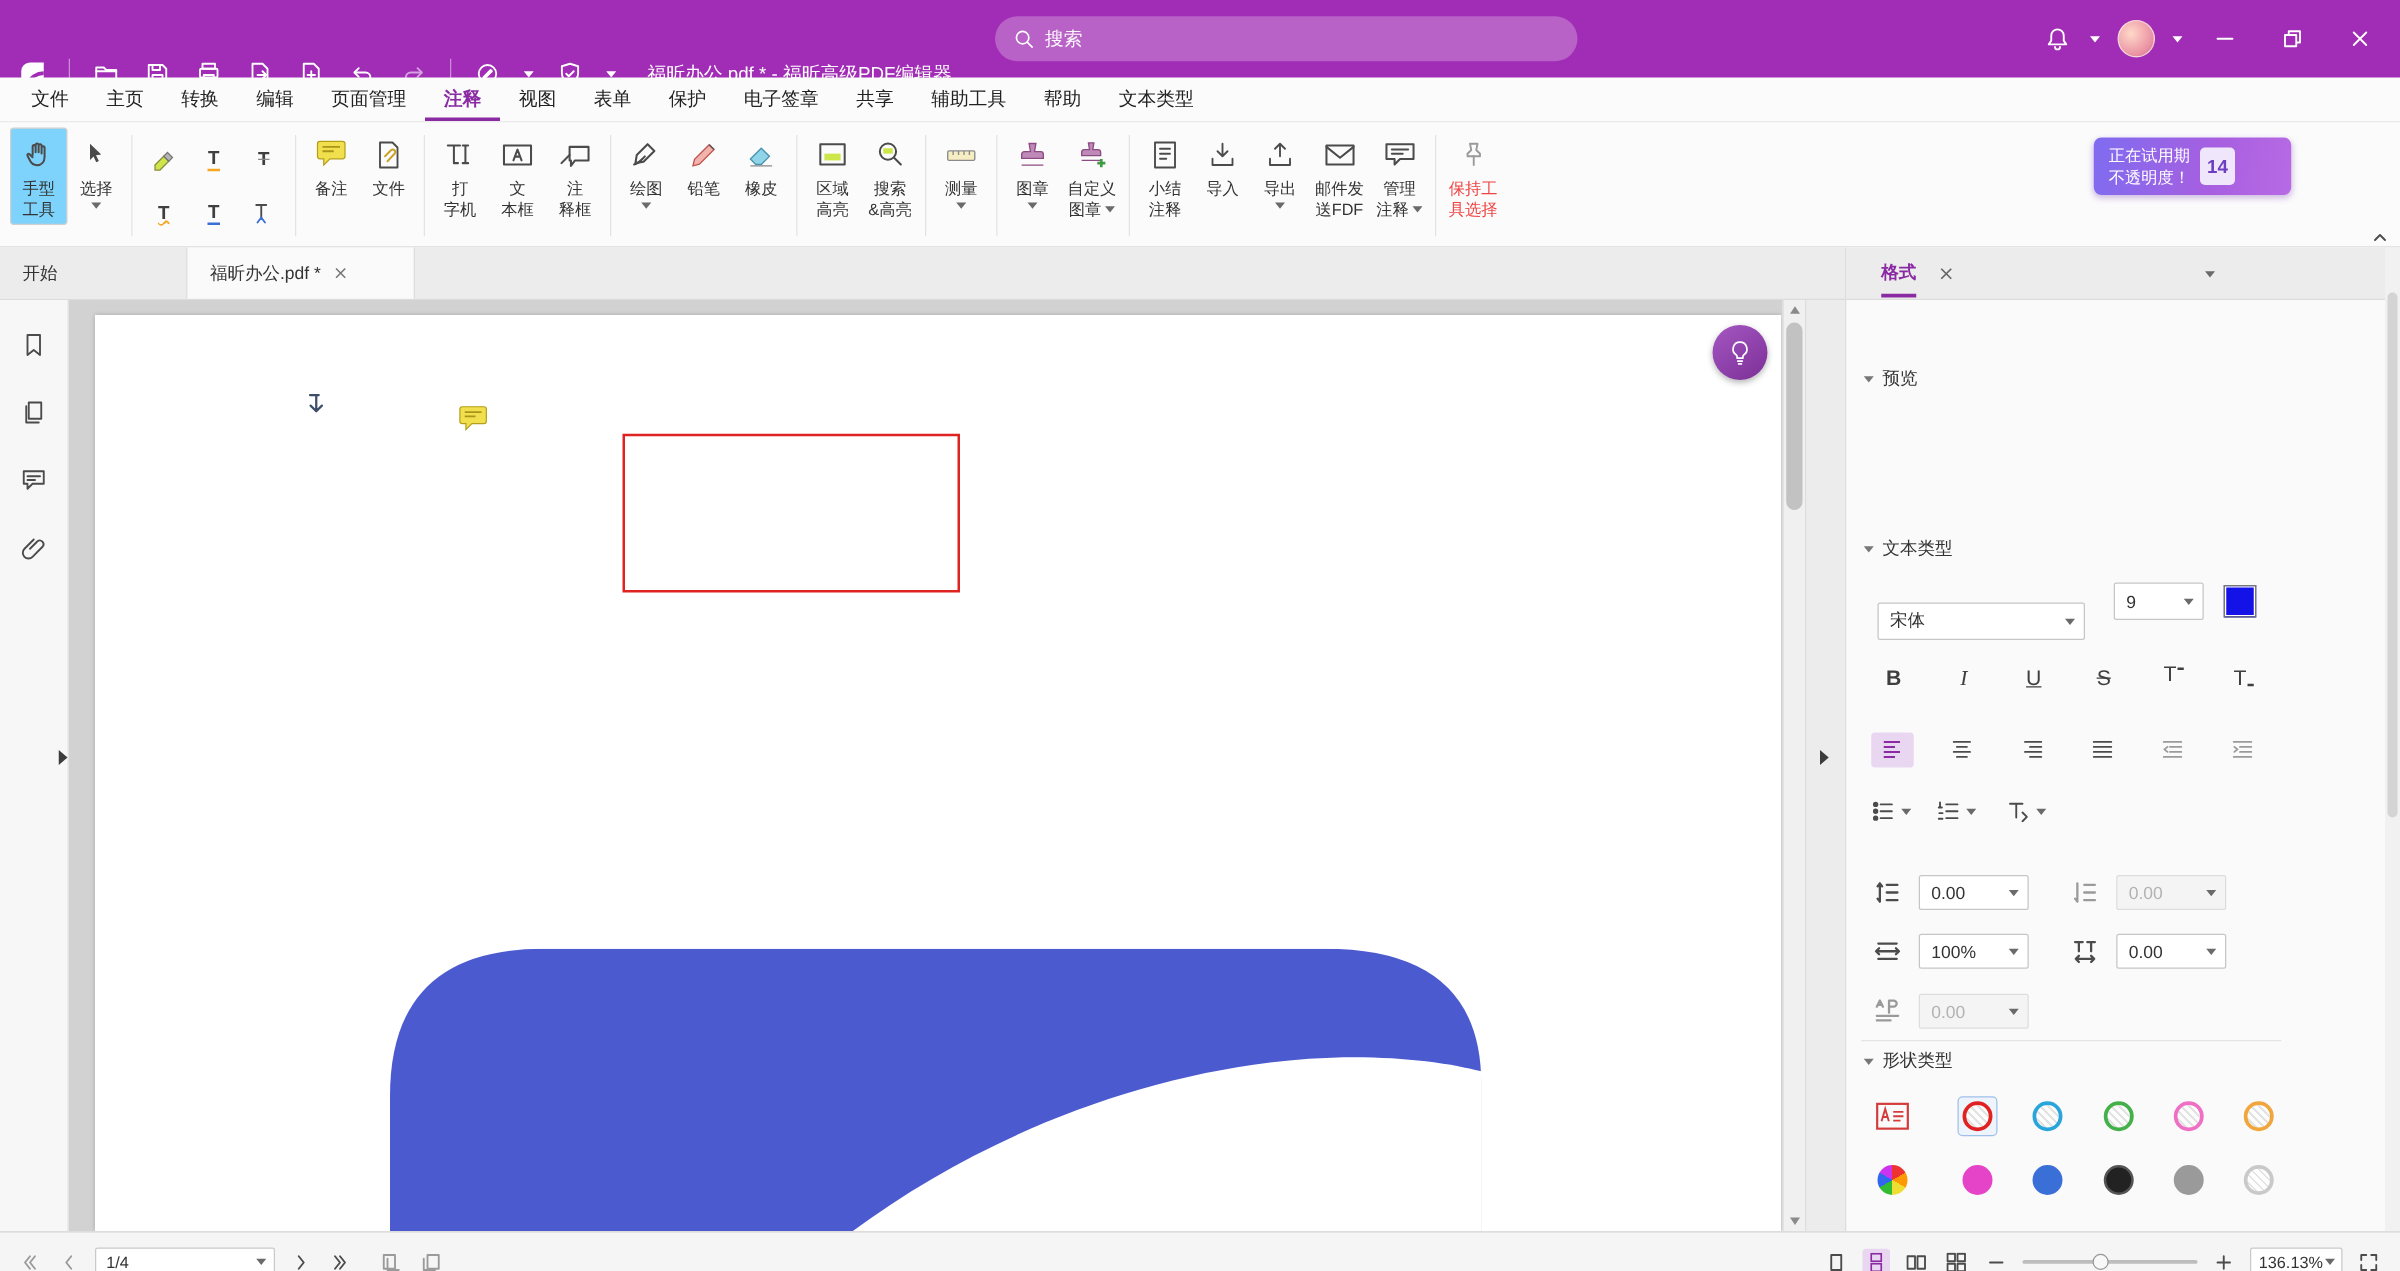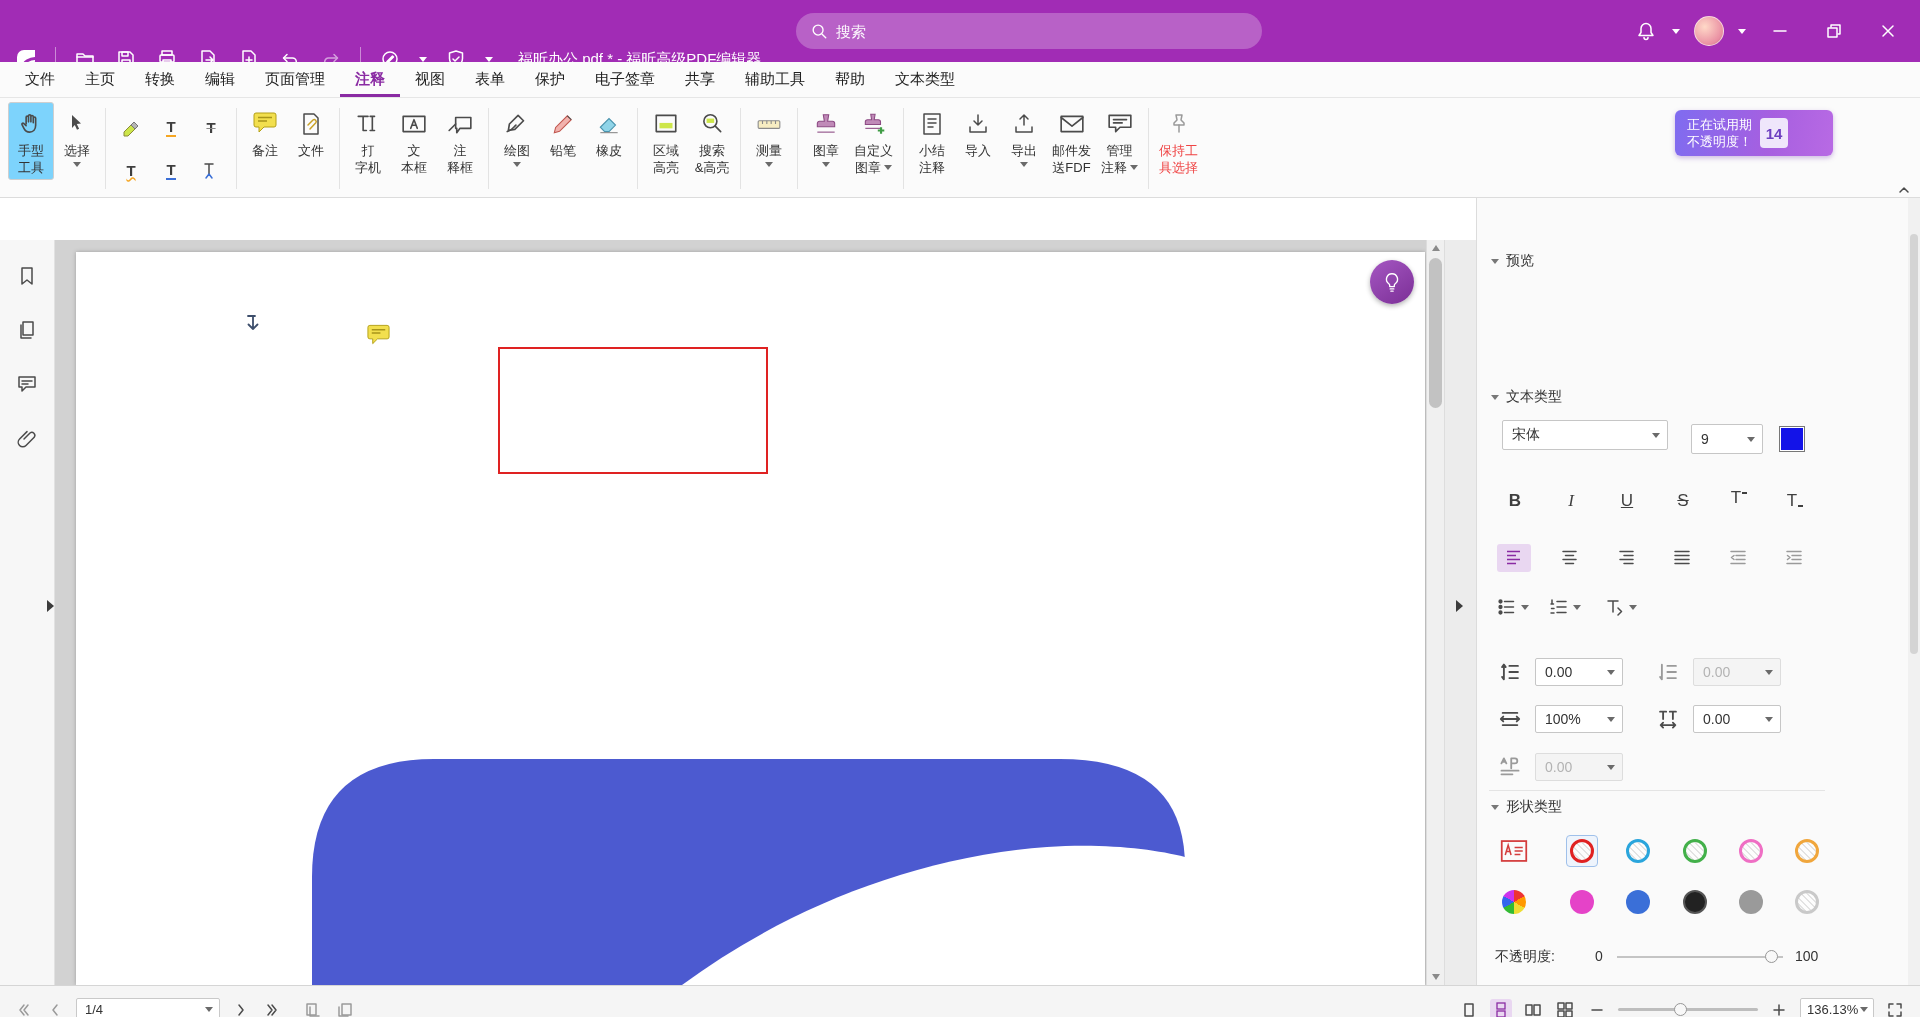--- a/index.html
+++ b/index.html
@@ -506,20 +506,33 @@
     </div>
     <span class="rib-collapse">
         <svg width="12" height="8" viewBox="0 0 12 8" class="gs">
           <path d="M2 6l4-4 4 4"></path>
         </svg>
       </span>
   </div>
 
   <div class="workspace">
 
+    <div class="tabbar">
+      <div class="tab start">
+          <span>开始</span>
+        </div>
+      <div class="tab doc">
+        <span>福昕办公.pdf *</span>
+        <span>
+            <svg width="11" height="11" viewBox="0 0 12 12">
+              <path d="M2 2l8 8M10 2L2 10" stroke="#777" stroke-width="1.4"></path>
+            </svg>
+          </span>
+      </div>
+    </div>
 
     <div class="left-rail">
       <span>
           <svg width="20" height="20" viewBox="0 0 20 20" class="gs">
             <path d="M5 2h10v16l-5-4-5 4z"></path>
           </svg>
         </span>
       <span>
           <svg width="20" height="20" viewBox="0 0 20 20" class="gs">
             <rect x="6" y="2" width="10" height="13"></rect>
@@ -570,32 +583,41 @@
         <div class="vthumb"></div>
         <span class="sarrow" style="bottom:5px;border-top:6px solid #8a8a8a"></span>
       </div>
     </div>
 
     <div class="panel-strip">
       <span class="panel-toggle"></span>
     </div>
 
     <aside class="fpanel">
+      <div class="fhead">
+        <span class="ft">格式</span>
+        <span>
+            <svg width="12" height="12" viewBox="0 0 12 12">
+              <path d="M2 2l8 8M10 2L2 10" stroke="#666" stroke-width="1.4"></path>
+            </svg>
+          </span>
+        <span class="cdn pcaret"></span>
+      </div>
       <div class="fbody">
 
         <div class="sec" style="left:14px;top:54px">
           <span class="secv"></span>
           <span>预览</span>
         </div>
 
         <div class="sec" style="left:14px;top:190px">
           <span class="secv"></span>
           <span>文本类型</span>
         </div>
-        <div class="combo" style="left:25px;top:222px;width:166px">
+        <div class="combo" style="left:25px;top:242px;width:166px">
           <span>宋体</span>
             <span class="cdn"></span>
         </div>
         <div class="combo" style="left:214px;top:226px;width:72px">
           <span>9</span>
             <span class="cdn"></span>
         </div>
         <span class="swatch" style="left:302px;top:228px"></span>
 
         <span class="stybtn" style="left:20px;top:288px;font-weight:700">B</span>

